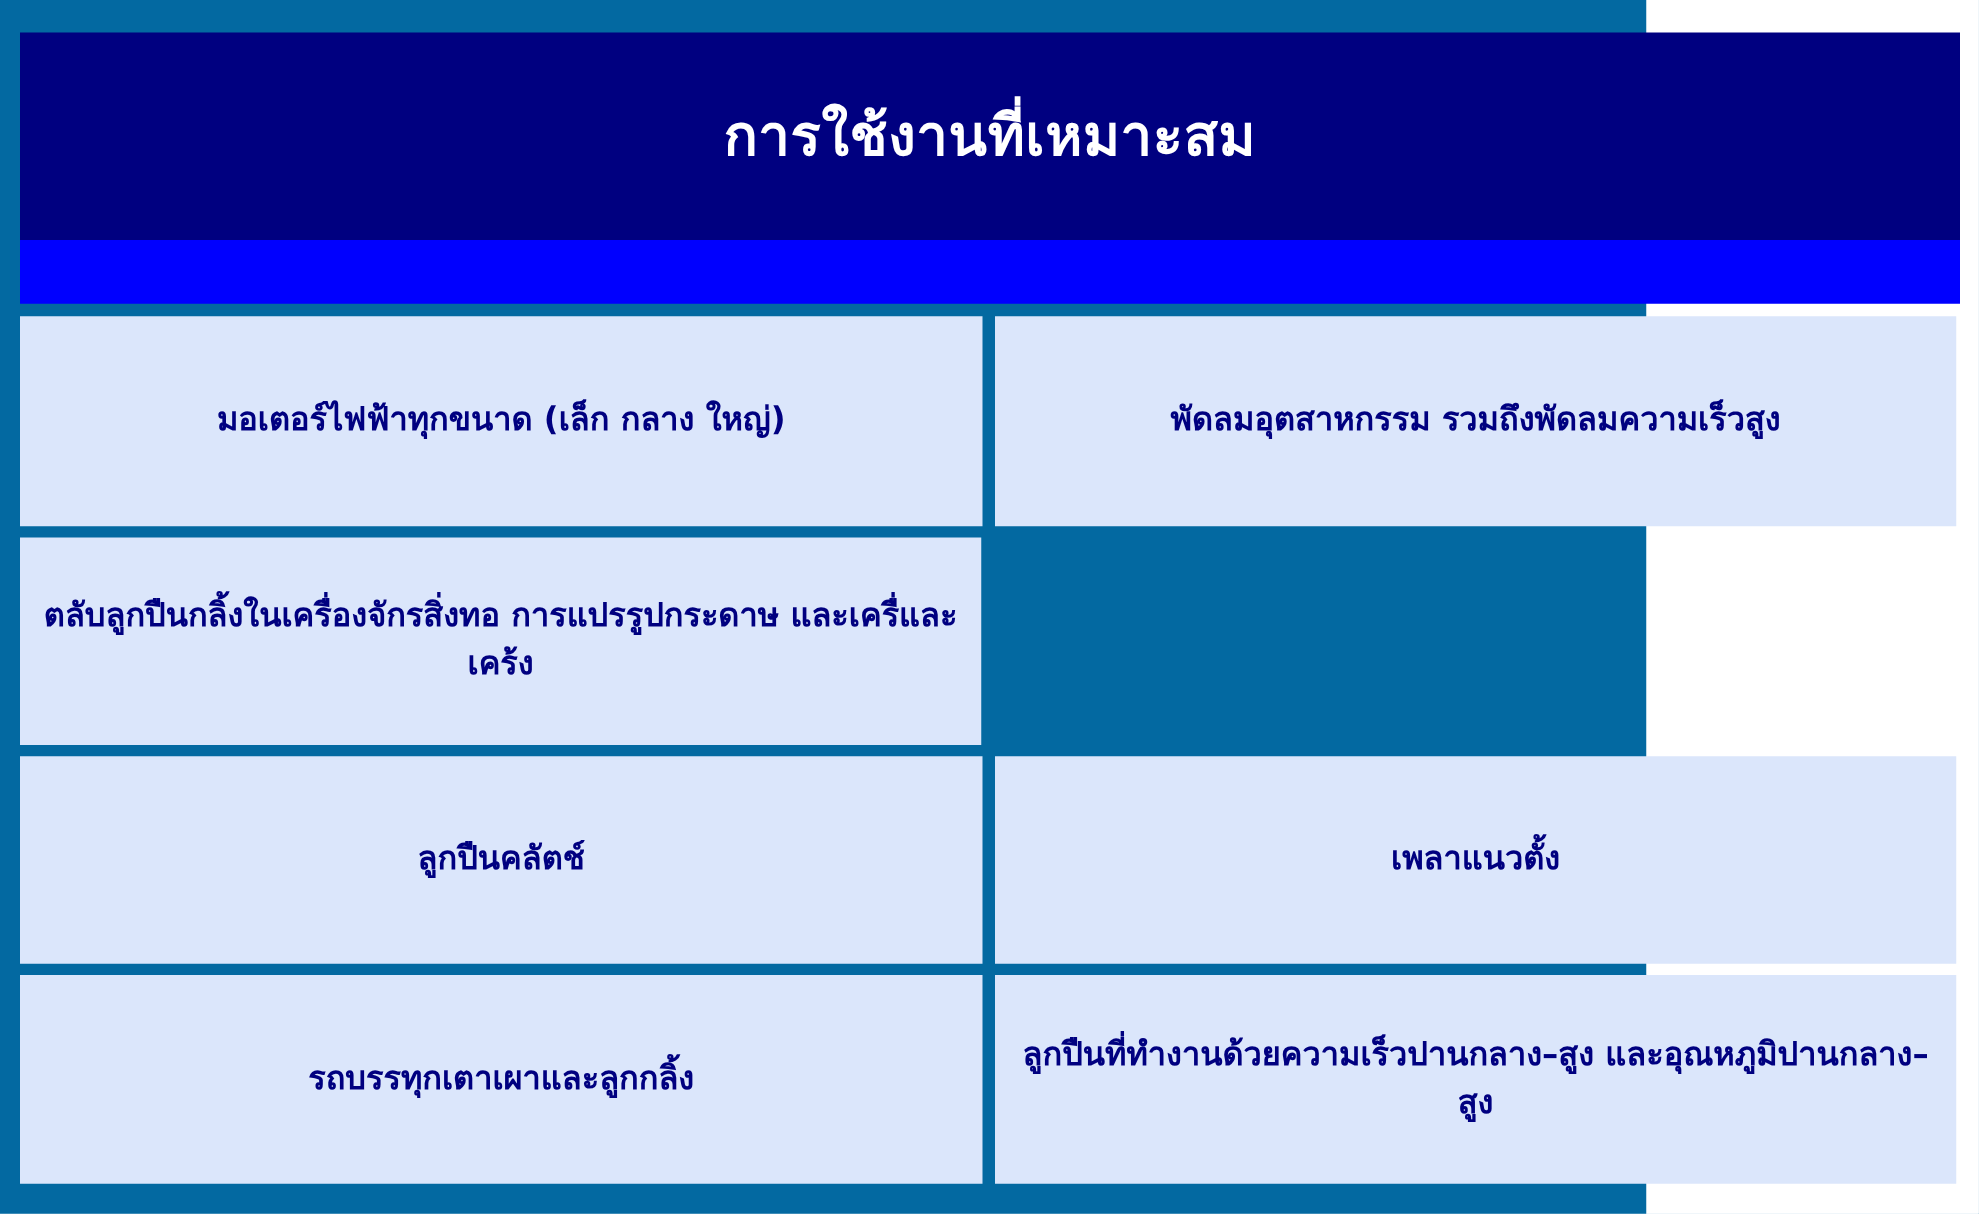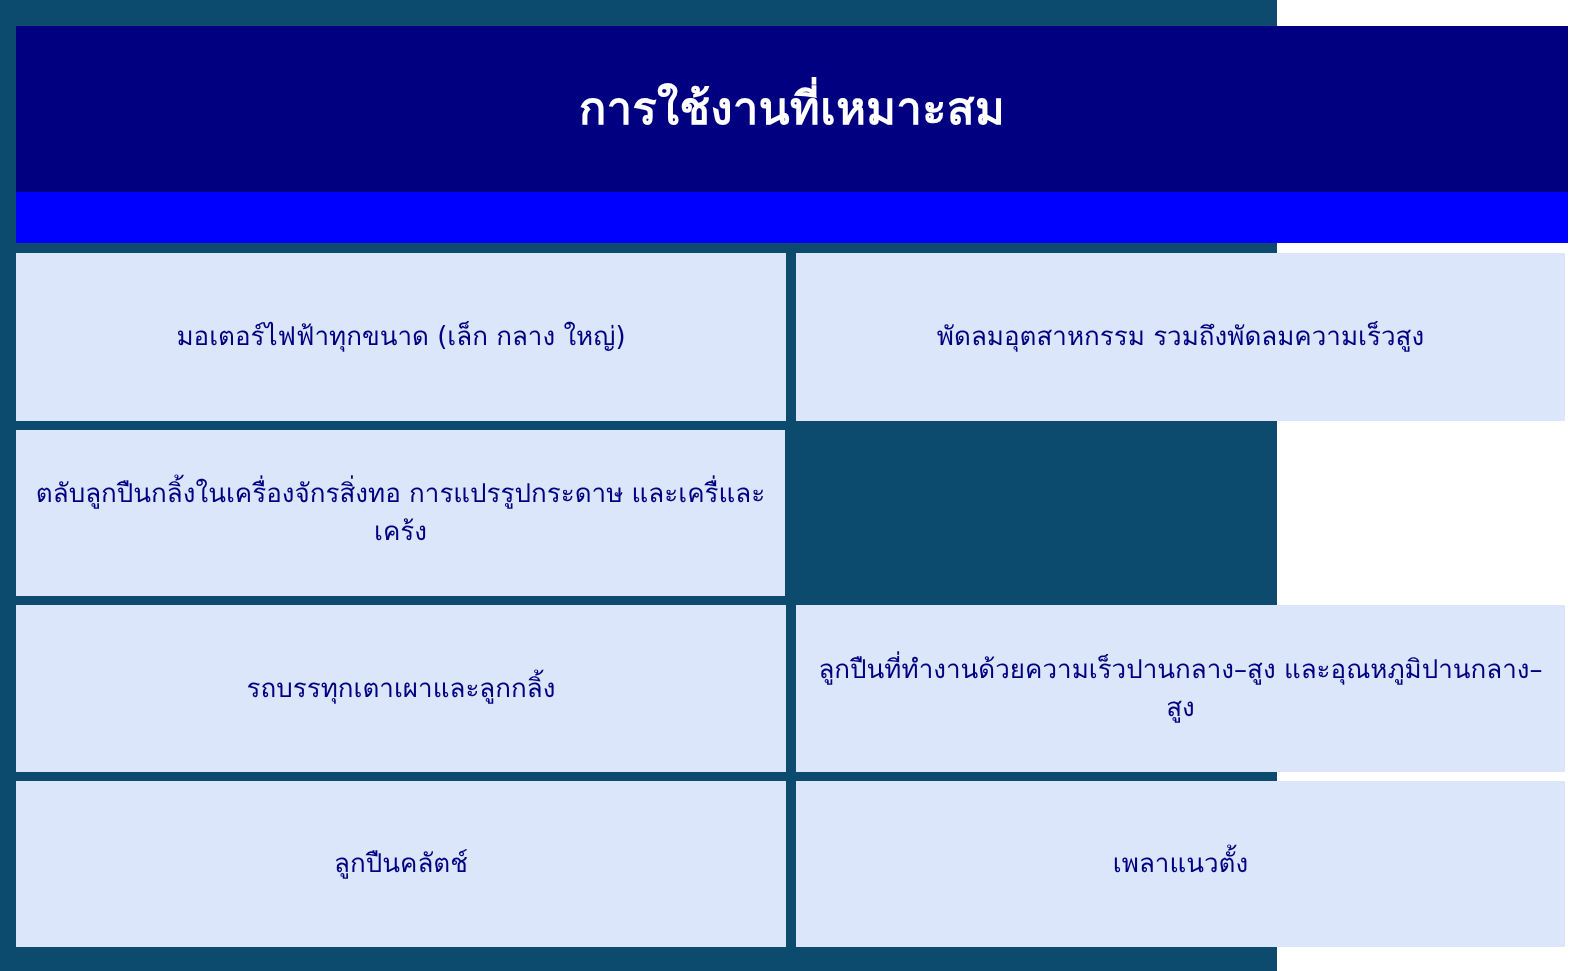--- a/index.html
+++ b/index.html
@@ -11,21 +11,22 @@
   body {
     width: 1583px;
     height: 971px;
     font-family: "DejaVu Sans", "Liberation Sans", sans-serif;
     overflow: hidden;
   }
   .slide {
     position: relative;
     width: 1277px;
     height: 971px;
-    background: #0c4a6e;
+    background: #0369a1;
+    padding-left: 40px;
   }
 
   
   .header-block {
     position: absolute;
     left: 16px;
     top: 26px;
     width: 1552px;
     height: 217px;
   }
@@ -69,21 +70,21 @@
     gap: 9px;
   }
   .usage-row {
     display: flex;
     gap: 10px;
   }
   .usage-cell {
     background: #dbe6fb;
     color: #000080;
     font-size: 26px;
-    font-weight: normal;
+    font-weight: bold;
     line-height: 1.45;
     text-align: center;
     display: flex;
     align-items: center;
     justify-content: center;
     padding: 8px 18px;
     box-sizing: border-box;
   }
   .usage-cell.col-left  { width: 770px; }
   .usage-cell.col-right { width: 769px; text-align: center; }
@@ -119,32 +120,32 @@
         <span class="cell-text">พัดลมอุตสาหกรรม รวมถึงพัดลมความเร็วสูง</span>
       </div>
     </div>
 
     <div class="usage-row row-h-166">
       <div class="usage-cell col-right">
         <span class="cell-text">ตลับลูกปืนกลิ้งในเครื่องจักรสิ่งทอ การแปรรูปกระดาษ และเครื่และเคร้ง</span>
       </div>
     </div>
 
+    <div class="usage-row row-h-166">
+      <div class="usage-cell col-left">
+        <span class="cell-text">ลูกปืนคลัตช์</span>
+      </div>
+      <div class="usage-cell col-right">
+        <span class="cell-text">เพลาแนวตั้ง</span>
+      </div>
+    </div>
+
     <div class="usage-row row-h-167">
       <div class="usage-cell col-left">
         <span class="cell-text">รถบรรทุกเตาเผาและลูกกลิ้ง</span>
       </div>
       <div class="usage-cell col-right">
         <span class="cell-text">ลูกปืนที่ทำงานด้วยความเร็วปานกลาง–สูง และอุณหภูมิปานกลาง–สูง</span>
       </div>
     </div>
 
-    <div class="usage-row row-h-166">
-      <div class="usage-cell col-left">
-        <span class="cell-text">ลูกปืนคลัตช์</span>
-      </div>
-      <div class="usage-cell col-right">
-        <span class="cell-text">เพลาแนวตั้ง</span>
-      </div>
-    </div>
-
   </div>
 </div>
 
 </body></html>

